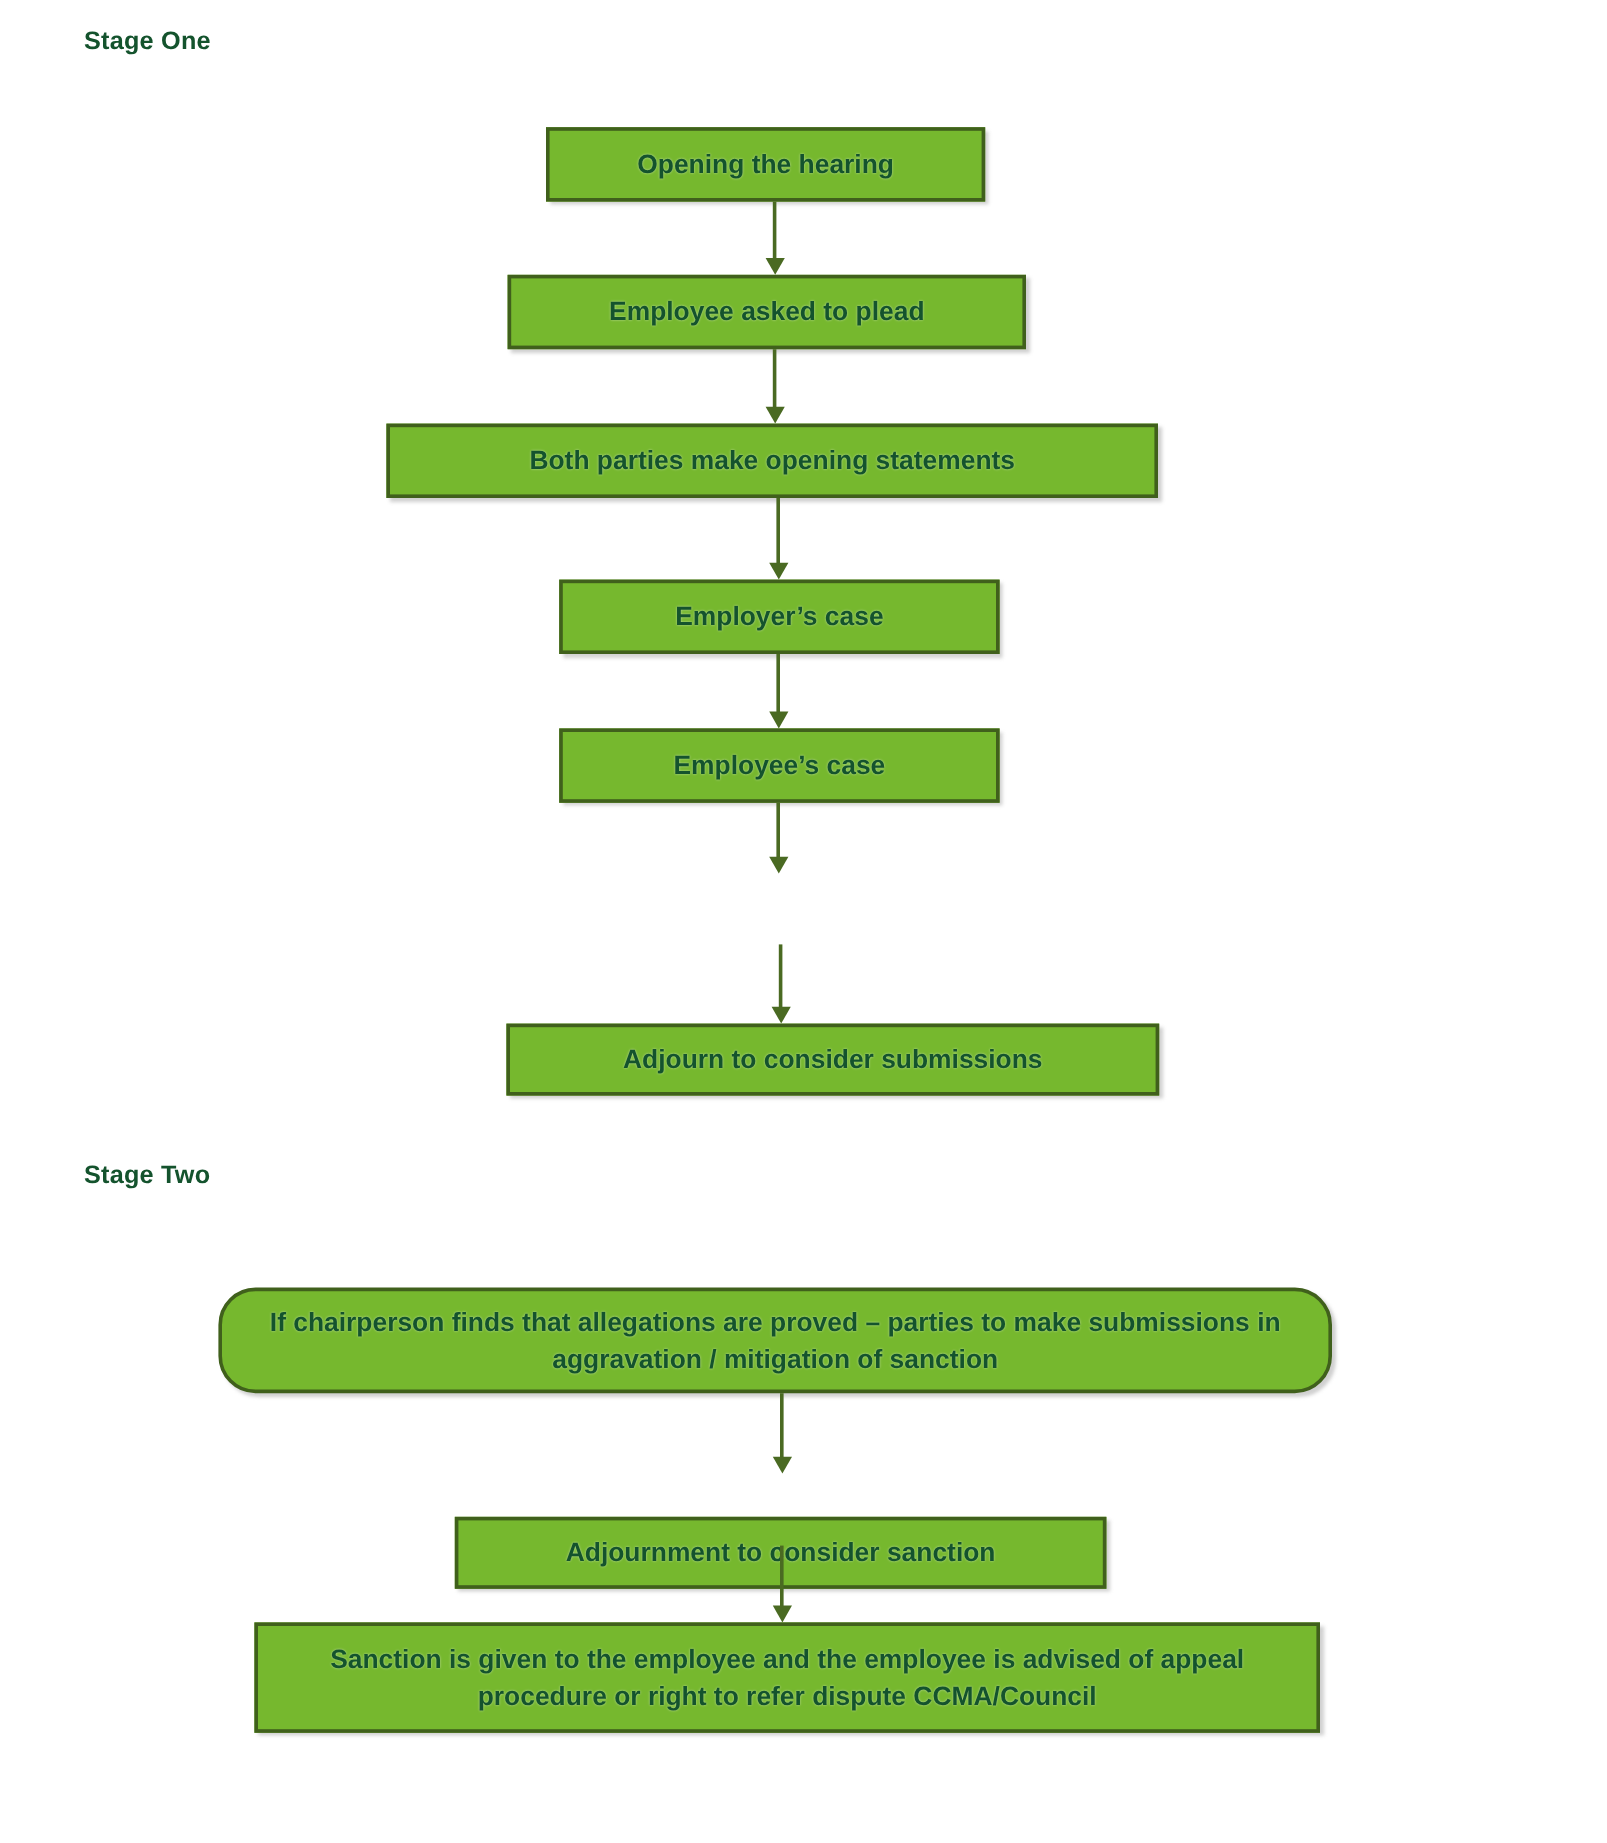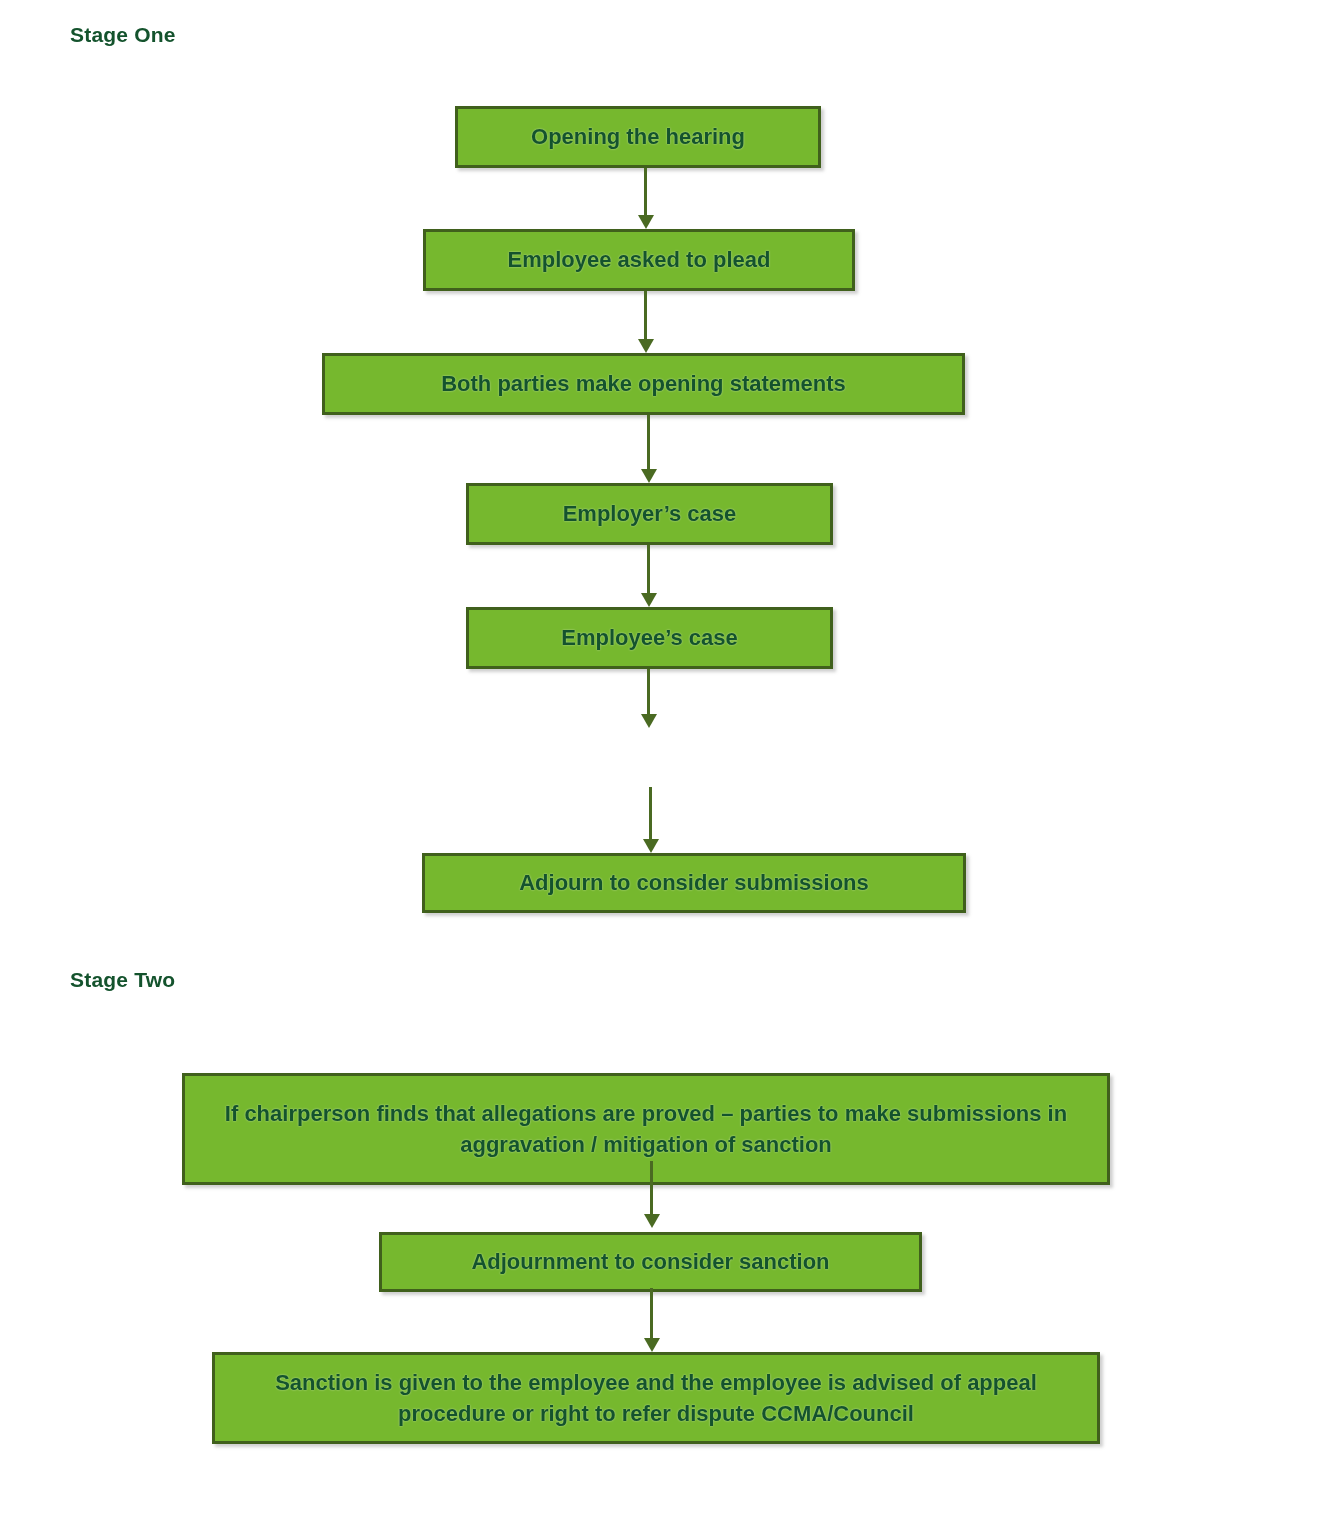--- a/index.html
+++ b/index.html
@@ -124,28 +124,28 @@
 
   <div class="connector" style="left:642px; top:787px; height:66px;">
     <div class="stem"></div>
     <div class="head"></div>
   </div>
 
   <div class="node" style="left:380px; top:853px; width:544px; height:60px;margin-left:42px;">Adjourn to consider submissions</div>
 
   <div class="stage-title" style="left:70px; top:968px;">Stage Two</div>
 
-  <div class="node two-line" style="left:182px; top:1073px; width:928px; height:112px; padding:4px 26px;">If chairperson finds that allegations are proved – parties to make submissions in aggravation / mitigation of sanction</div>
+  <div class="node two-line" style="left:182px; top:1073px; width:928px; height:88px; padding:4px 26px;border-radius:31px;">If chairperson finds that allegations are proved – parties to make submissions in aggravation / mitigation of sanction</div>
 
   <div class="connector" style="left:643px; top:1161px; height:67px;">
     <div class="stem"></div>
     <div class="head"></div>
   </div>
 
-  <div class="node" style="left:379px; top:1232px; width:543px; height:60px;">Adjournment to consider sanction</div>
+  <div class="node" style="left:379px; top:1264px; width:543px; height:60px;">Adjournment to consider sanction</div>
 
   <div class="connector" style="left:643px; top:1288px; height:64px;">
     <div class="stem"></div>
     <div class="head"></div>
   </div>
 
   <div class="node two-line" style="left:212px; top:1352px; width:888px; height:92px; padding:20px 26px;">Sanction is given to the employee and the employee is advised of appeal procedure or right to refer dispute CCMA/Council</div>
 
 </div>
 

